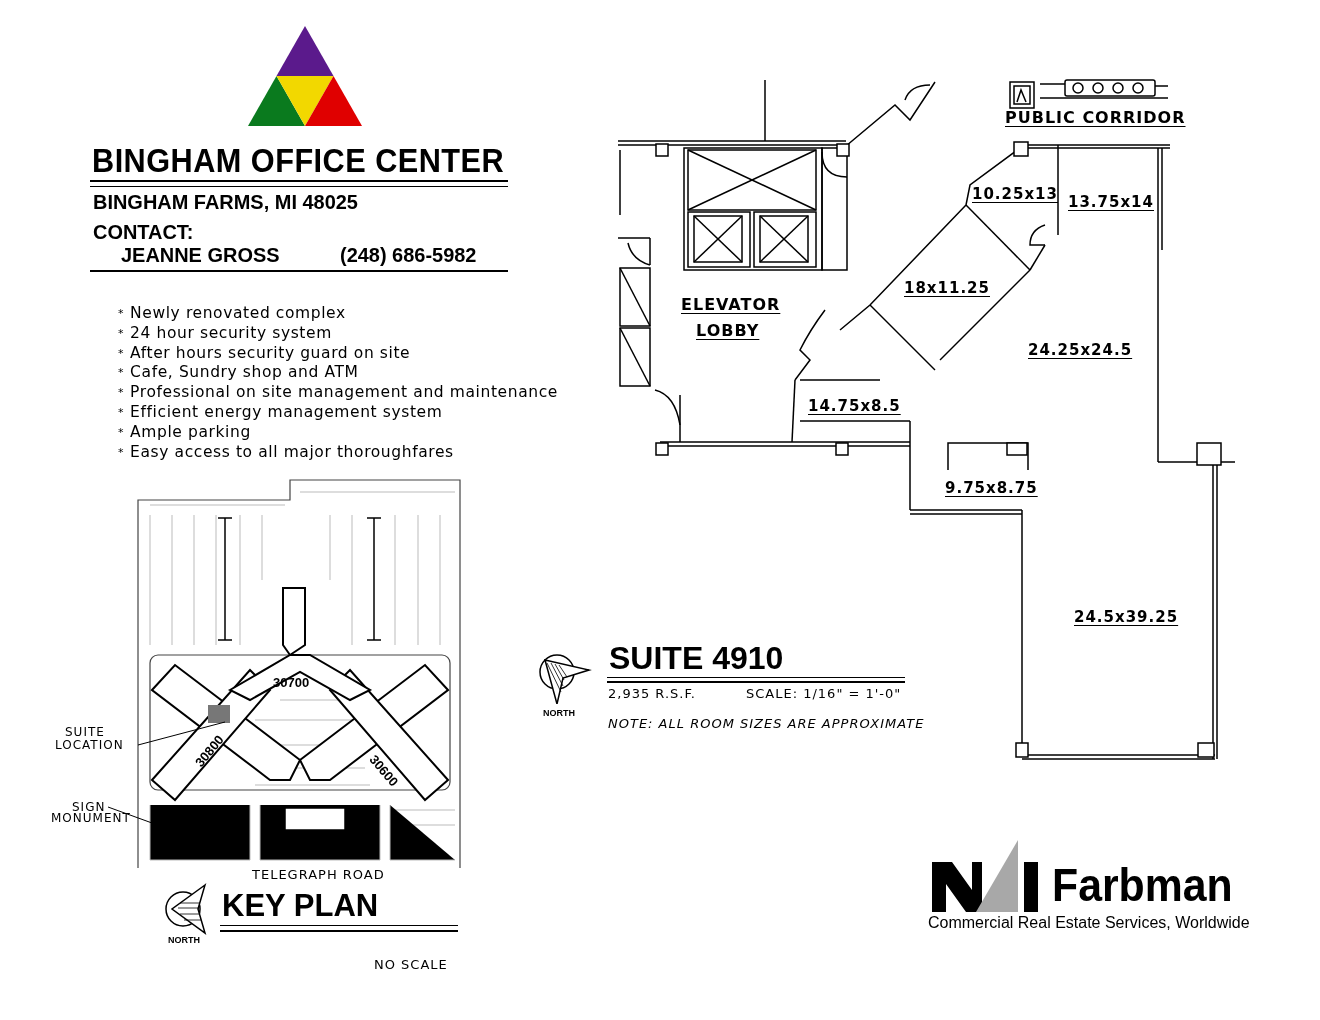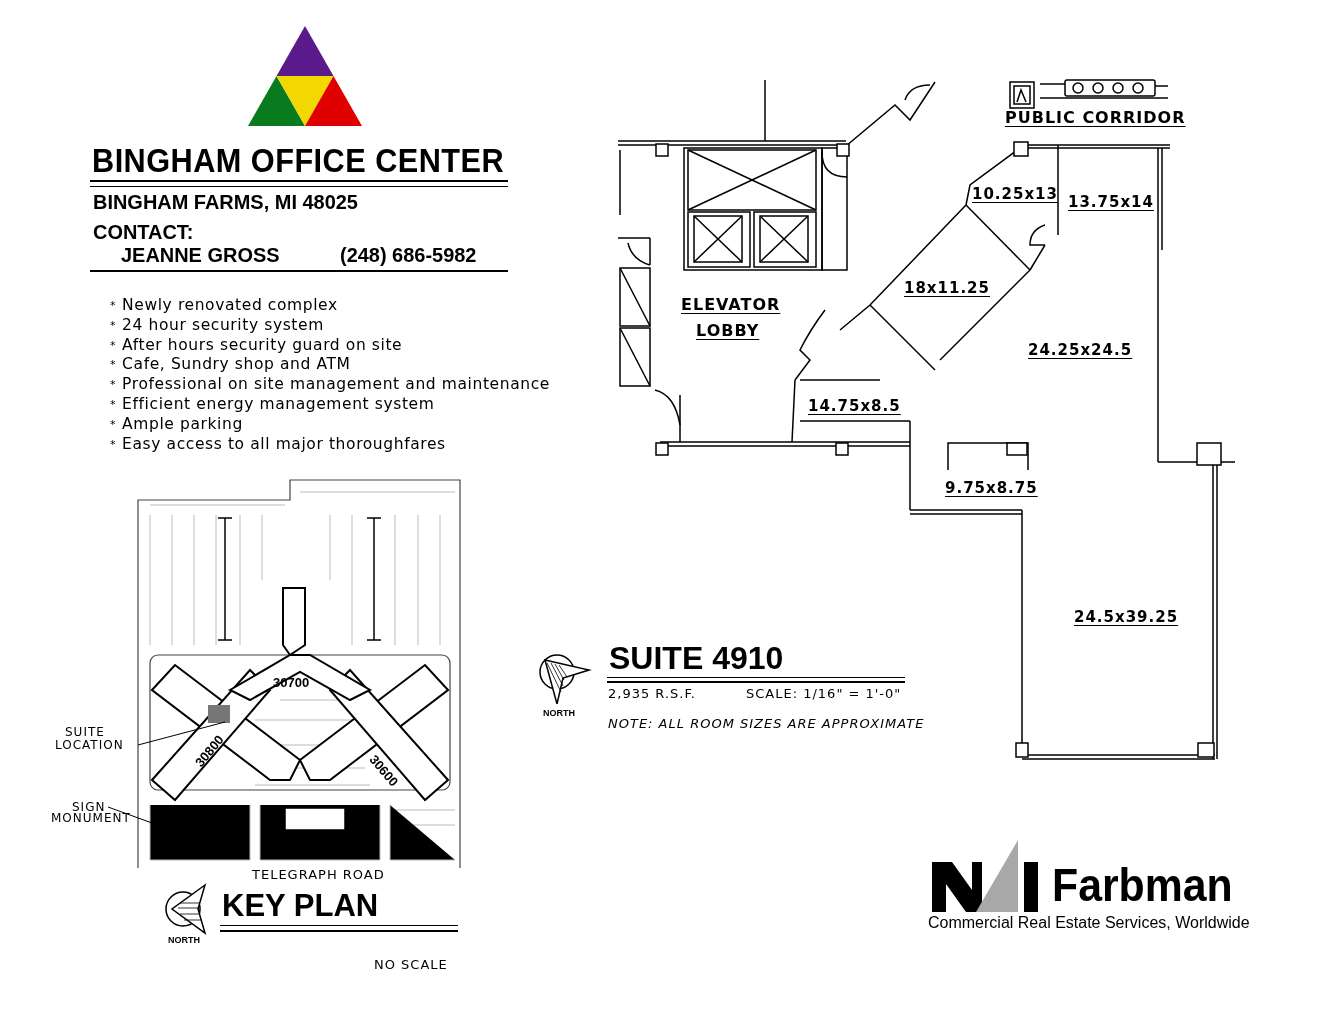--- a/index.html
+++ b/index.html
@@ -4,21 +4,21 @@
 <style>
   html,body{margin:0;padding:0;background:#fff;}
   body{width:1320px;height:1020px;position:relative;overflow:hidden;font-family:"Liberation Sans",sans-serif;color:#000;}
   .abs{position:absolute;}
   .logo-tri{left:248px;top:26px;width:114px;height:100px;}
   .title{left:92px;top:142px;font-size:33px;font-weight:bold;letter-spacing:0.5px;white-space:nowrap;transform:scaleX(0.93);transform-origin:left top;}
   .rule{height:0;border-top:2px solid #000;}
   .sub{font-weight:bold;font-size:21px;white-space:nowrap;transform:scaleX(0.95);transform-origin:left top;}
   .features{left:110px;top:296px;font-family:"DejaVu Sans",sans-serif;font-size:15.5px;line-height:18.8px;letter-spacing:0.6px;}
   .features li{list-style:none;margin:0;padding:0;}
-  .features ul{margin:0;padding:0;}
+  .features ul{margin:8px;padding:0;}
   .bullet{font-size:11px;margin-right:6px;vertical-align:1px;}
   .cad{font-family:"DejaVu Sans",sans-serif;font-size:15px;letter-spacing:1px;white-space:nowrap;}
   .u{text-decoration:underline;text-underline-offset:3px;font-weight:bold;}
   .suite-title{left:609px;top:640px;font-size:32px;font-weight:bold;white-space:nowrap;}
   .nai-word{left:1052px;top:858px;font-size:46px;font-weight:bold;white-space:nowrap;transform:scaleX(0.93);transform-origin:left top;}
   .nai-tag{left:928px;top:914px;font-size:16px;white-space:nowrap;}
   .north-lbl{font-size:9px;font-weight:bold;}
 </style>
 </head>
 <body>

